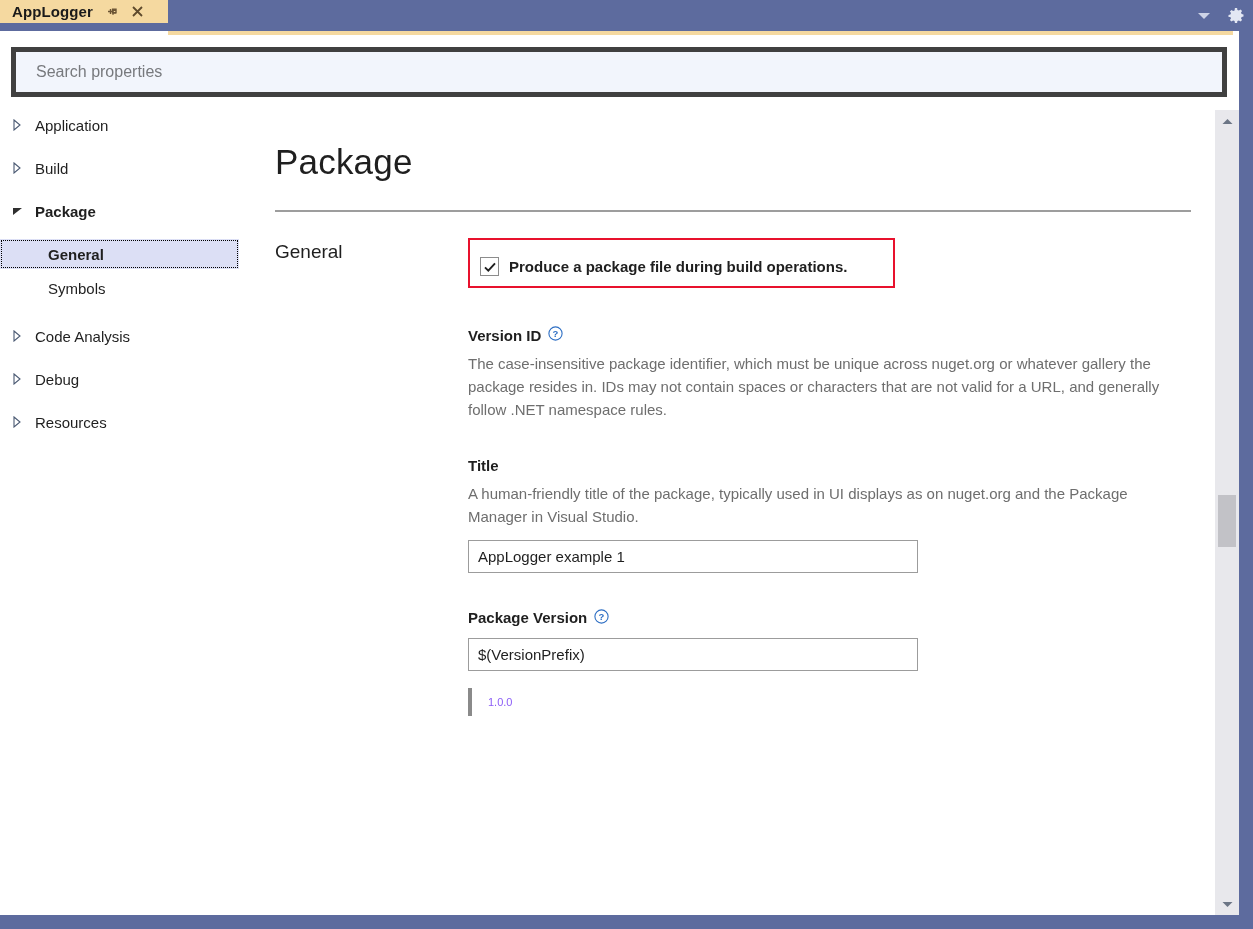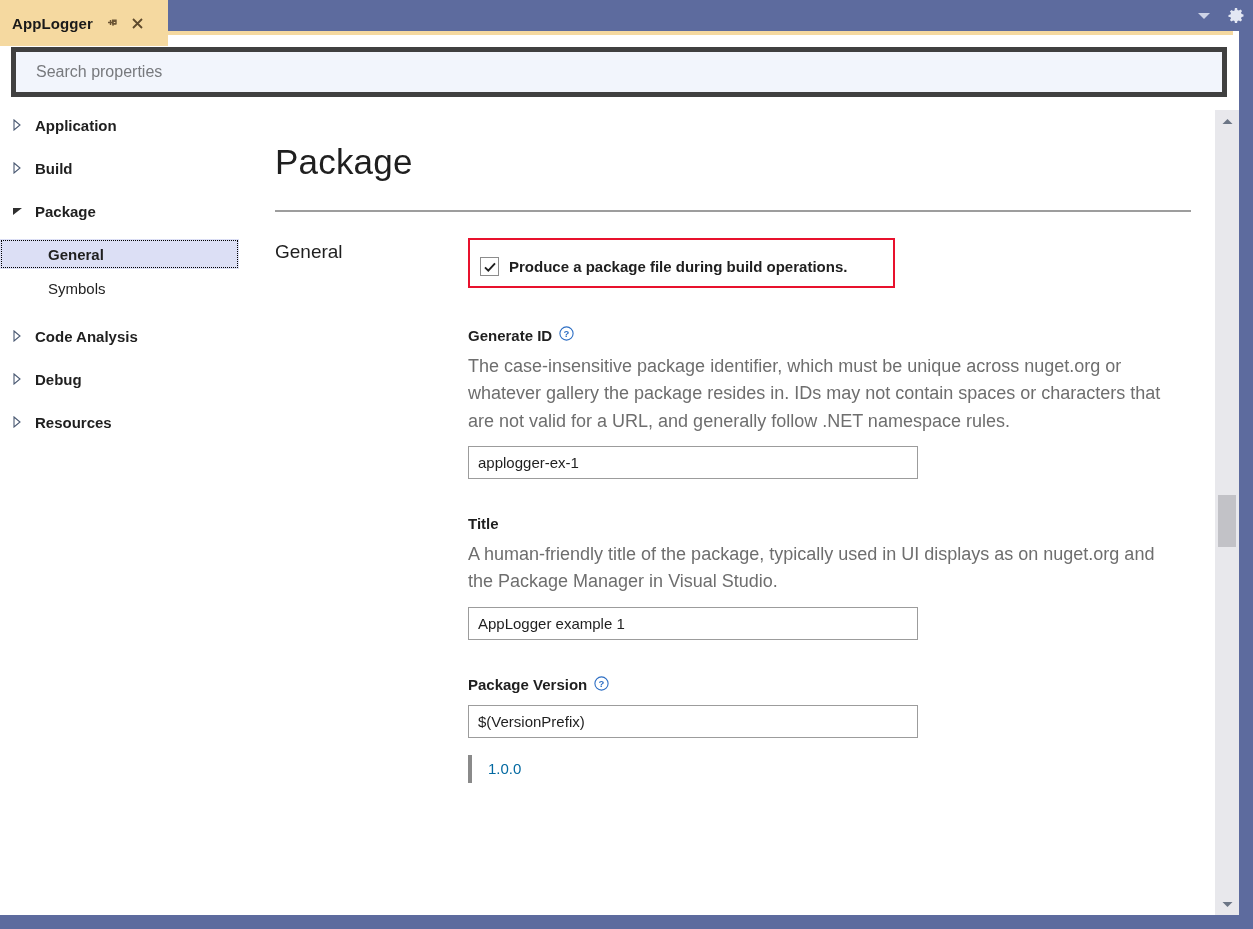--- a/index.html
+++ b/index.html
@@ -18,21 +18,21 @@
   
   .titlebar {
     position: absolute;
     left: 0; top: 0;
     width: 1253px; height: 31px;
     background: #5d6b9e;
   }
   .tab {
     position: absolute;
     left: 0; top: 0;
-    height: 46px;
+    height: 23px;
     width: 168px;
     background: #f5d9a0;
     display: flex;
     align-items: center;
     box-sizing: border-box;
     padding: 0 10px 0 12px;
   }
   .tab-title {
     font-size: 15px;
     font-weight: bold;
@@ -111,21 +111,21 @@
     white-space: nowrap;
   }
   .tree-item.top { margin-bottom: 13px; }
   .tree-item .twisty {
     width: 20px;
     display: inline-flex;
     align-items: center;
     justify-content: flex-start;
     flex: 0 0 20px;
   }
-  .tree-item .label { margin-left: 3px; font-weight: bold; }
+  .tree-item .label { margin-left: 3px; }
   .tree-item.expanded .label { font-weight: bold; }
   .tree-child {
     display: flex;
     align-items: center;
     height: 30px;
     box-sizing: border-box;
     font-size: 15px;
     color: #1f1f1f;
     padding-left: 48px;
     margin-bottom: 4px;
@@ -207,21 +207,21 @@
     flex: 0 0 19px;
   }
   .check-label {
     font-size: 15px;
     color: #1f1f1f;
     font-weight: bold;
   }
 
   .field { margin-bottom: 36px; }
   .field-desc {
-    font-size: 18px;
+    font-size: 15px;
     color: #6e6e6e;
     line-height: 1.52;
     margin-top: 9px;
     max-width: 712px;
   }
   .field-input {
     margin-top: 11px;
     width: 450px;
     height: 33px;
     box-sizing: border-box;
@@ -238,22 +238,22 @@
     align-items: center;
     margin-top: 17px;
     gap: 16px;
   }
   .resolved-bar {
     width: 4px; height: 28px;
     background: #8a8a8a;
     flex: 0 0 4px;
   }
   .resolved-text {
-    font-size: 15px;
-    color: #0369a1;
+    font-size: 11px;
+    color: #8b5cf6;
   }
 
   
   .scrollbar {
     position: absolute;
     right: 14px; top: 110px;
     width: 24px; height: 805px;
     background: #e8e8ec;
   }
   .sb-arrow {
@@ -397,30 +397,29 @@
           <svg width="14" height="14" viewBox="0 0 14 14">
             <path d="M2 7.4 L5.3 10.7 L12 3.3" stroke="#1f1f1f" stroke-width="1.9" fill="none"></path>
           </svg>
         </span>
         <span class="check-label">Produce a package file during build operations.</span>
       </div>
     </div>
 
     <div class="field">
       <div class="field-title">
-        <span>Generate ID</span>
+        <span>Version ID</span>
         <span>
           <svg width="15" height="15" viewBox="0 0 15 15">
             <circle cx="7.5" cy="7.5" r="6.6" fill="none" stroke="#2e6fc4" stroke-width="1.1"></circle>
             <text x="7.5" y="11" text-anchor="middle" font-size="9.5" fill="#2e6fc4" font-family="Liberation Sans, sans-serif">?</text>
           </svg>
         </span>
       </div>
       <div class="field-desc">The case-insensitive package identifier, which must be unique across nuget.org or whatever gallery the package resides in. IDs may not contain spaces or characters that are not valid for a URL, and generally follow .NET namespace rules.</div>
-      <input class="field-input" type="text" value="applogger-ex-1" style="">
     </div>
 
     <div class="field">
       <div class="field-title">
         <span>Title</span>
       </div>
       <div class="field-desc">A human-friendly title of the package, typically used in UI displays as on nuget.org and the Package Manager in Visual Studio.</div>
       <input class="field-input" type="text" value="AppLogger example 1" style="">
     </div>
 

